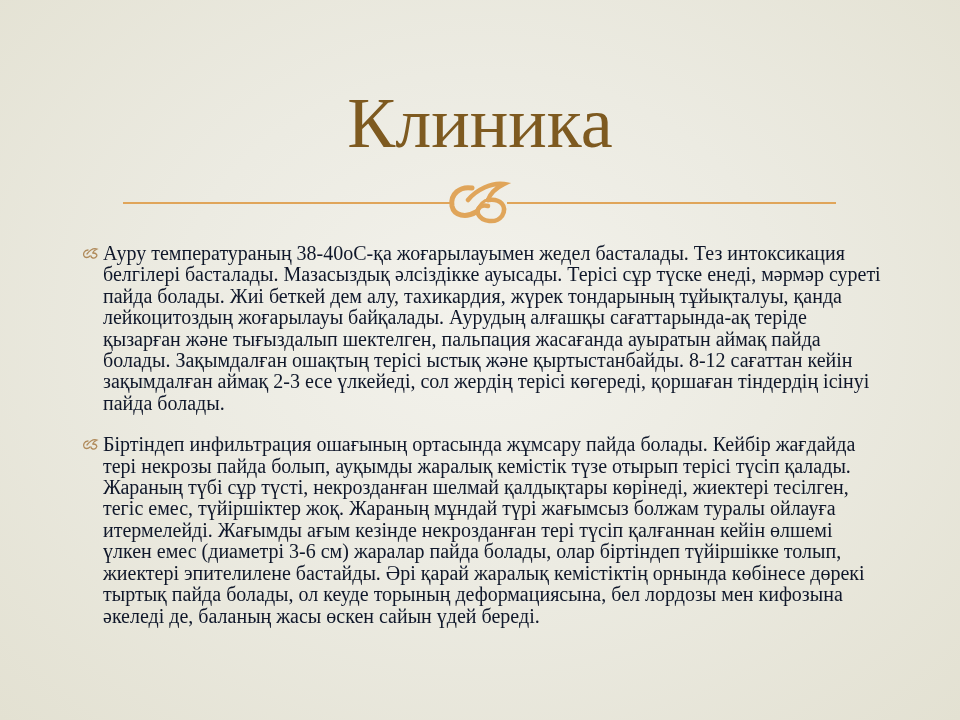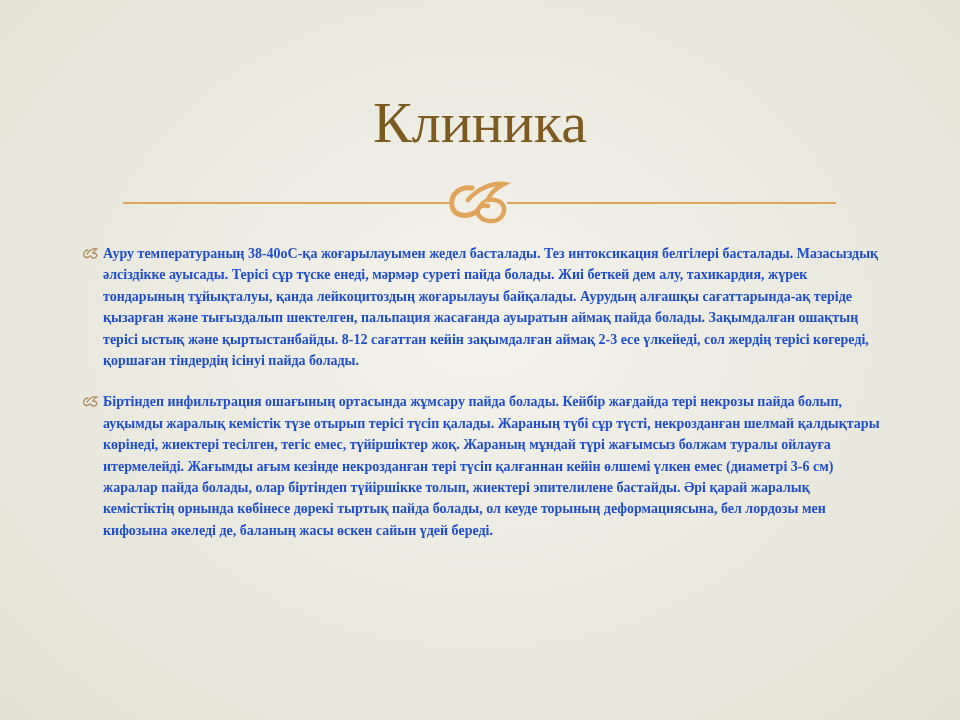--- a/index.html
+++ b/index.html
@@ -7,39 +7,38 @@
     width: 960px; height: 720px; overflow: hidden;
     background: radial-gradient(ellipse at 50% 45%, #f3f2ec 0%, #ecebe2 45%, #e3e1d2 100%);
     position: relative;
     font-family: "Liberation Serif", "DejaVu Serif", serif;
   }
   .slide { position: absolute; inset: 0; }
   .title {
     position: absolute; left: 0; top: 78px; width: 960px;
     text-align: center;
     font-family: "Liberation Serif", serif;
-    font-size: 58px; line-height: 90px;
+    font-size: 72px; line-height: 90px;
     color: #7e5a20;
     letter-spacing: 0px;
   }
   .divider-line {
     position: absolute; top: 202px; height: 2px;
     background: #e0a55a;
   }
   .divider-left { left: 123px; width: 327px; }
   .divider-right { left: 507px; width: 329px; }
   .ornament {
     position: absolute; left: 446px; top: 174px; width: 66px; height: 54px;
   }
   .content {
     position: absolute; left: 82px; top: 243px; width: 800px;
     font-family: "Liberation Serif", serif;
-    font-size: 14px; line-height: 21.4px;
-    color: #1d4ed8;
-    font-weight: bold;
+    font-size: 20px; line-height: 21.4px;
+    color: #0f172a;
   }
   .bullet {
     position: relative; padding-left: 21px; margin: 0 0 20px 0;
   }
   .bullet-icon {
     position: absolute; left: 0; top: 4px; width: 17px; height: 13px;
   }
 </style>
 </head>
 <body>

